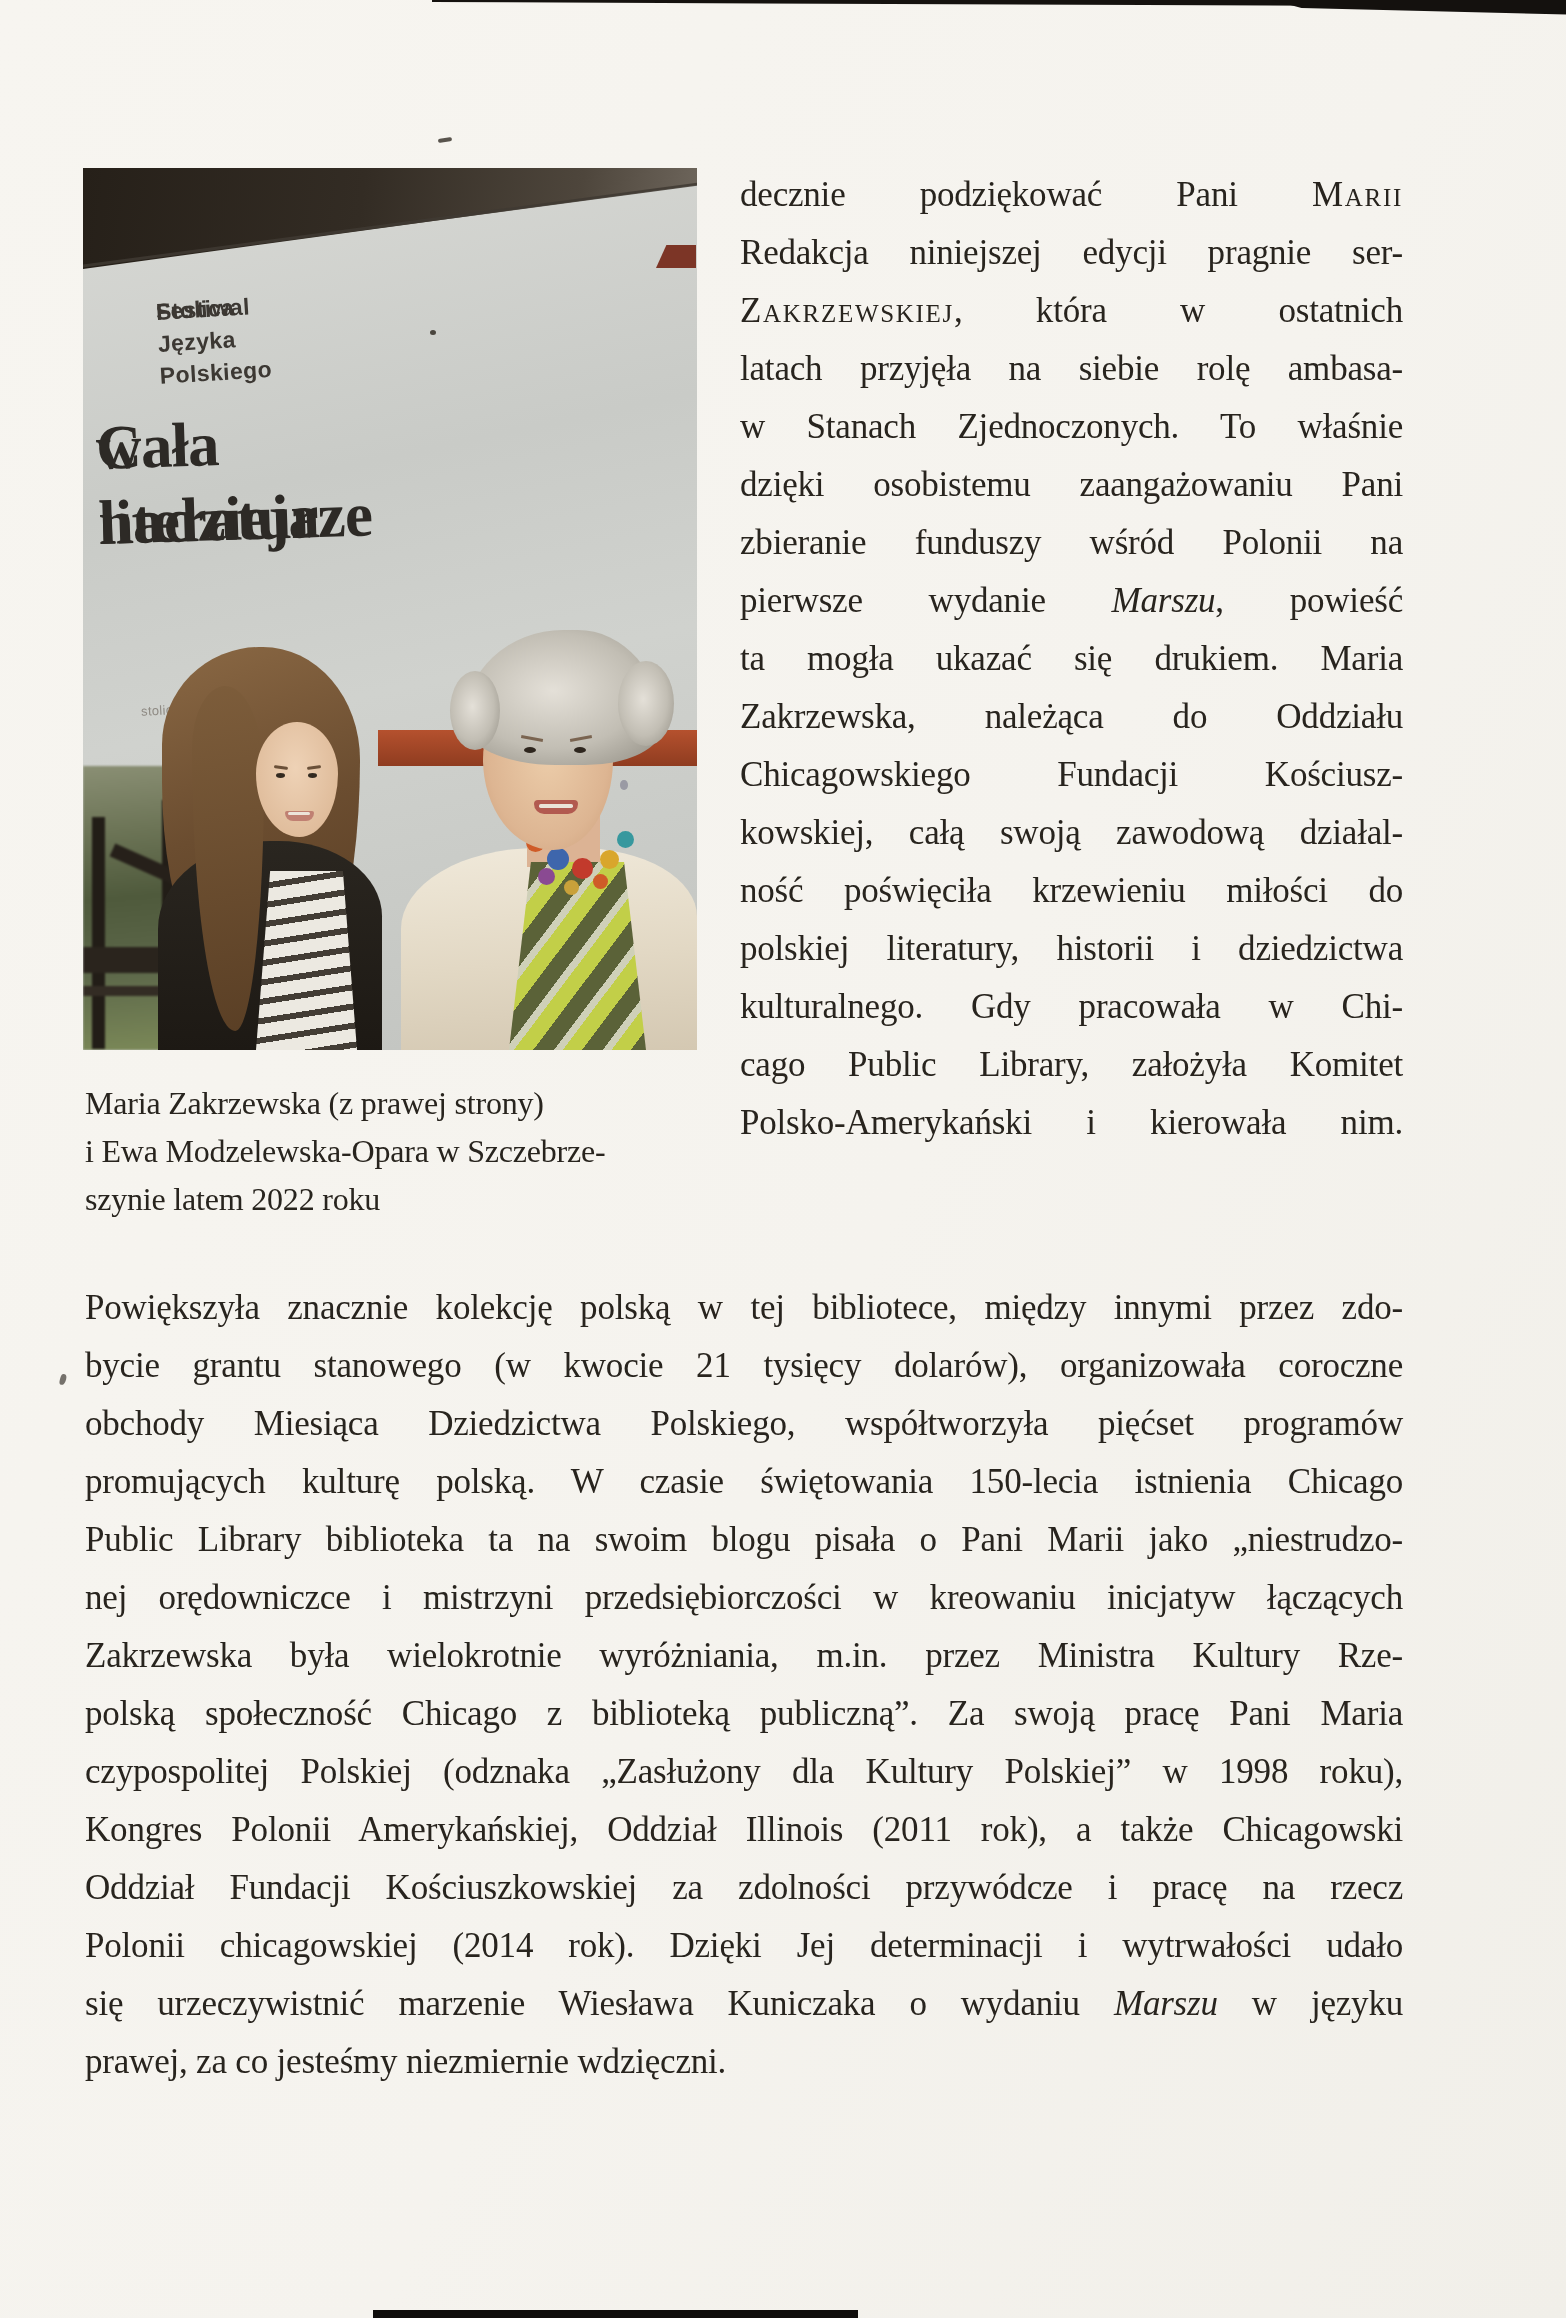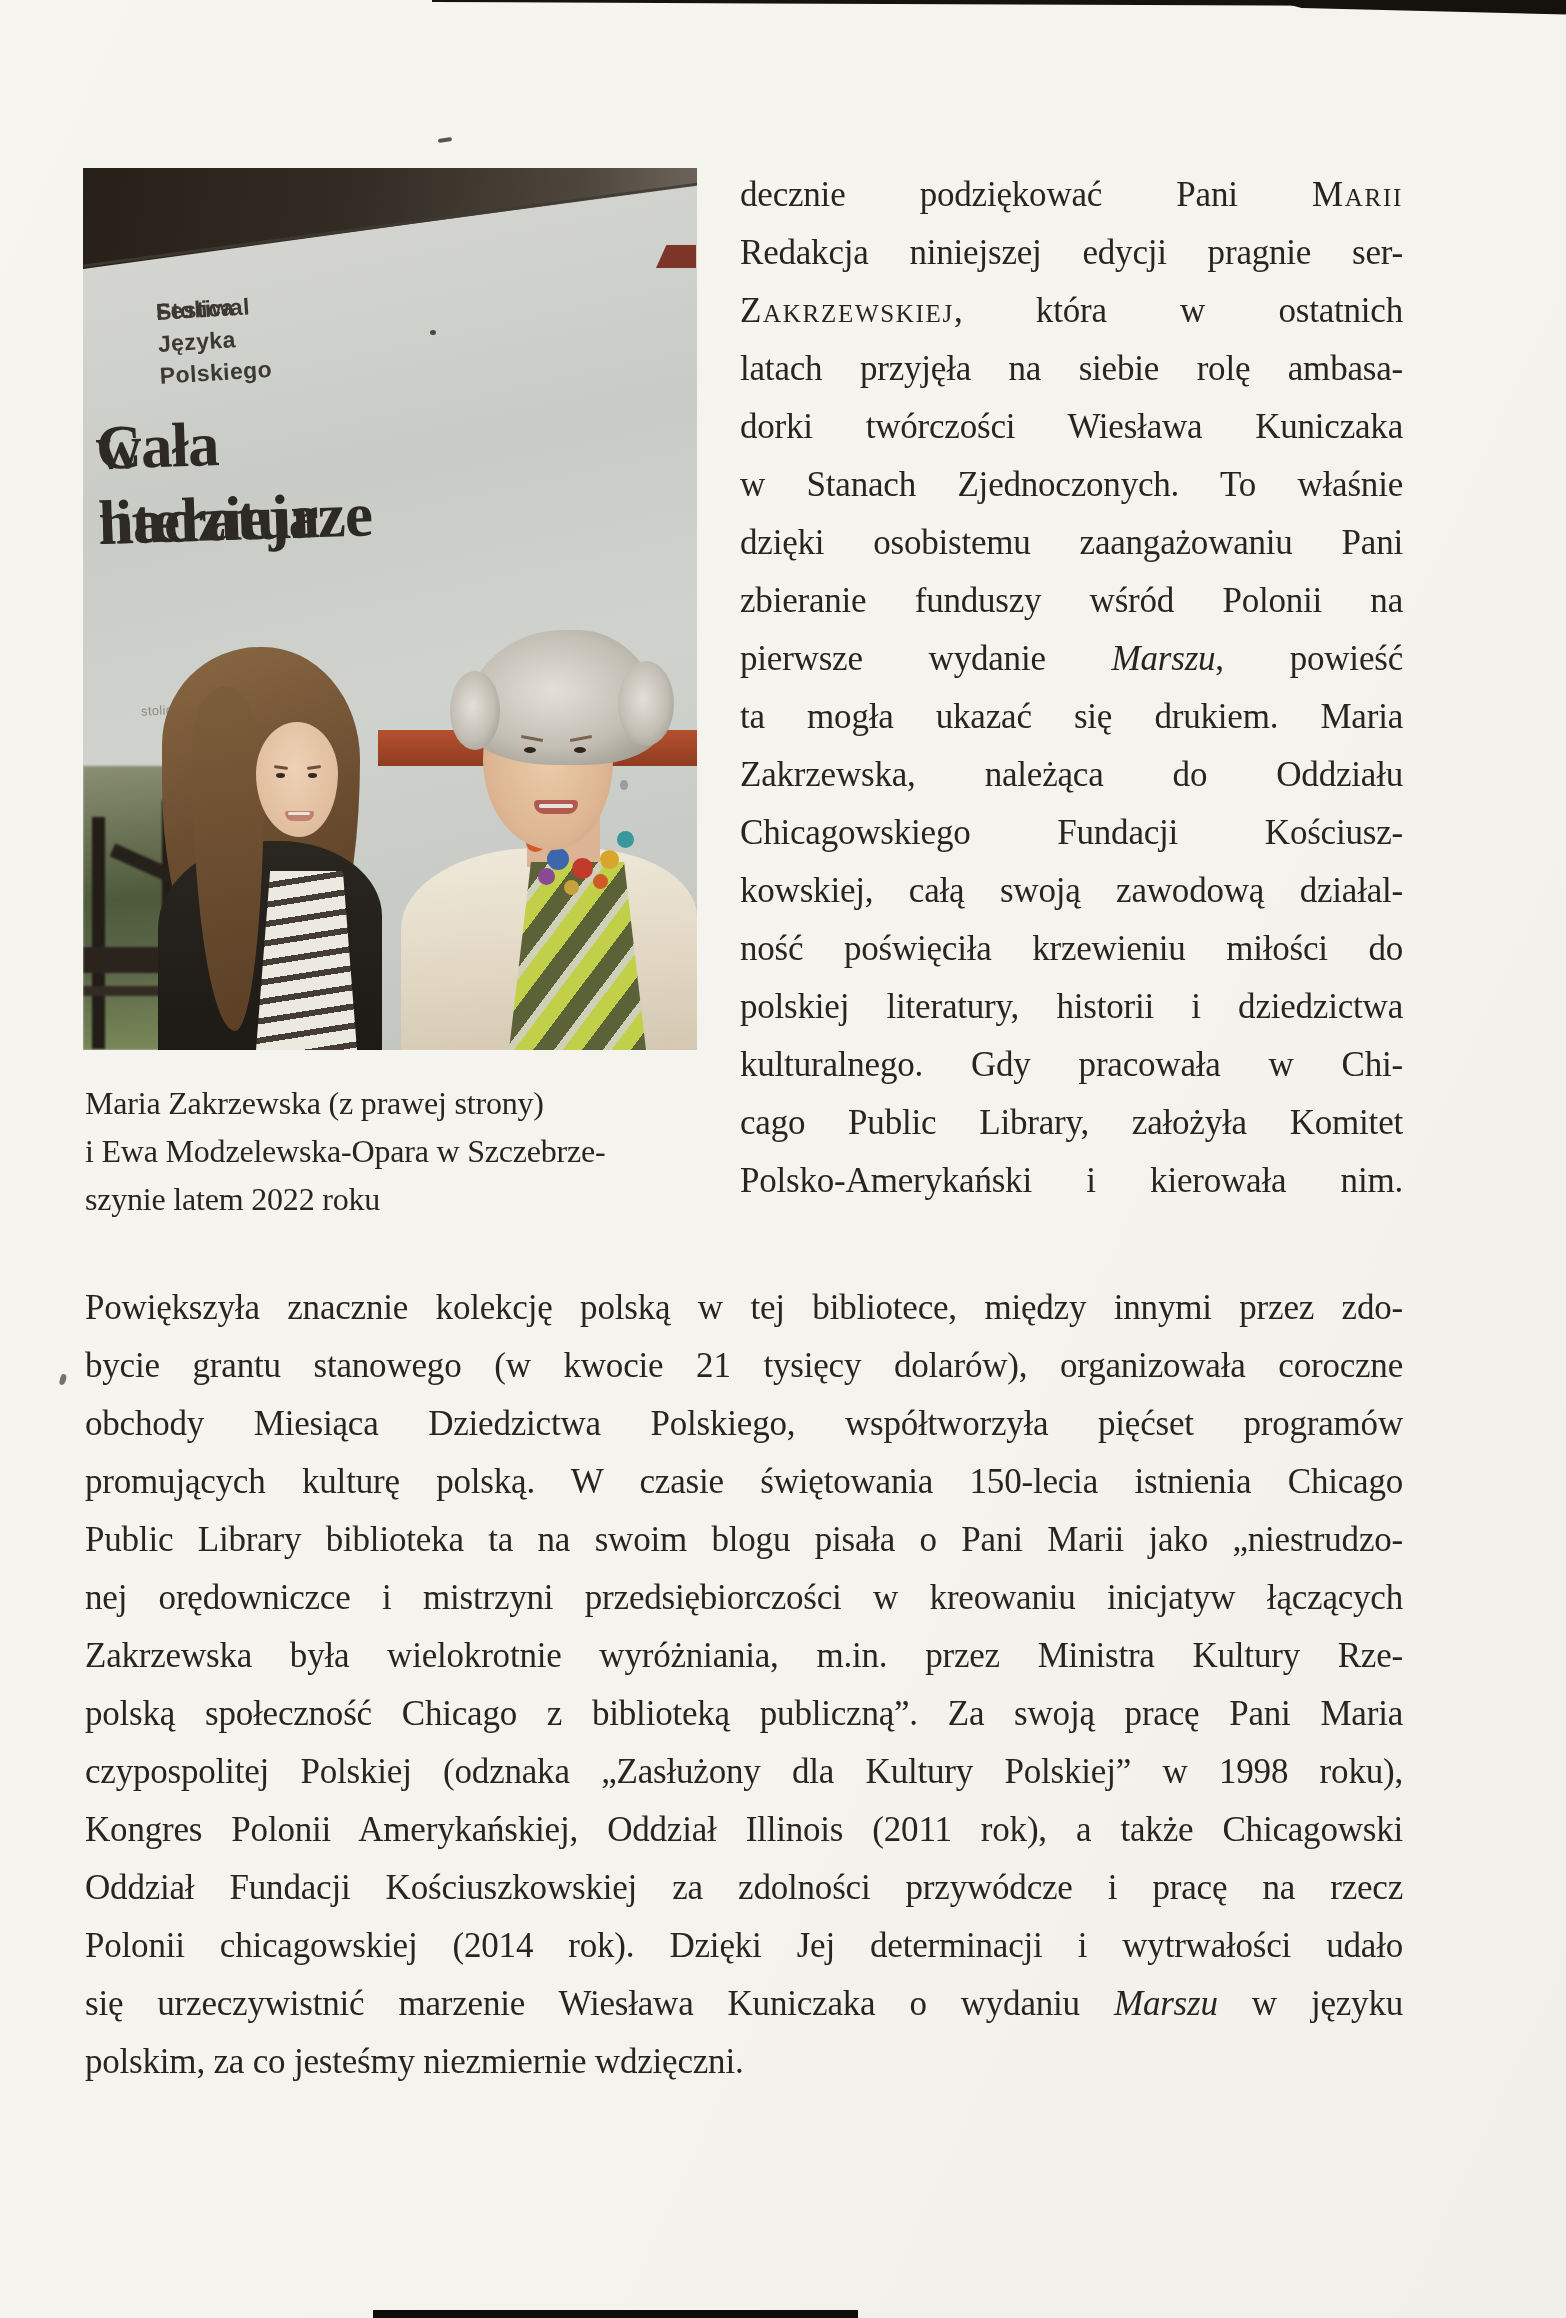--- a/index.html
+++ b/index.html
@@ -176,21 +176,20 @@
   <div class="caption">
       <div class="tline"><span>Maria Zakrzewska (z prawej strony)</span></div>
       <div class="tline"><span>i Ewa Modzelewska-Opara w Szczebrze-</span></div>
       <div class="tline"><span>szynie latem 2022 roku</span></div>
     </div>
   <div class="col-right">
       <div class="tline"><span>decznie podziękować Pani </span><span class="seg-caps">Marii</span></div>
       <div class="tline"><span>Redakcja niniejszej edycji pragnie ser-</span></div>
       <div class="tline"><span class="seg-caps">Zakrzewskiej</span><span>, która w ostatnich</span></div>
       <div class="tline"><span>latach przyjęła na siebie rolę ambasa-</span></div>
-      <div class="tline"><span>dorki twórczości Wiesława Kuniczaka</span></div>
       <div class="tline"><span>w Stanach Zjednoczonych. To właśnie</span></div>
       <div class="tline"><span>dzięki osobistemu zaangażowaniu Pani</span></div>
       <div class="tline"><span>zbieranie funduszy wśród Polonii na</span></div>
       <div class="tline"><span>pierwsze wydanie </span><span class="seg-i">Marszu</span><span>, powieść</span></div>
       <div class="tline"><span>ta mogła ukazać się drukiem. Maria</span></div>
       <div class="tline"><span>Zakrzewska, należąca do Oddziału</span></div>
       <div class="tline"><span>Chicagowskiego Fundacji Kościusz-</span></div>
       <div class="tline"><span>kowskiej, całą swoją zawodową działal-</span></div>
       <div class="tline"><span>ność poświęciła krzewieniu miłości do</span></div>
       <div class="tline"><span>polskiej literatury, historii i dziedzictwa</span></div>
@@ -205,17 +204,17 @@
       <div class="tline"><span>promujących kulturę polską. W czasie świętowania 150-lecia istnienia Chicago</span></div>
       <div class="tline"><span>Public Library biblioteka ta na swoim blogu pisała o Pani Marii jako „niestrudzo-</span></div>
       <div class="tline"><span>nej orędowniczce i mistrzyni przedsiębiorczości w kreowaniu inicjatyw łączących</span></div>
       <div class="tline"><span>Zakrzewska była wielokrotnie wyróżniania, m.in. przez Ministra Kultury Rze-</span></div>
       <div class="tline"><span>polską społeczność Chicago z biblioteką publiczną”. Za swoją pracę Pani Maria</span></div>
       <div class="tline"><span>czypospolitej Polskiej (odznaka „Zasłużony dla Kultury Polskiej” w 1998 roku),</span></div>
       <div class="tline"><span>Kongres Polonii Amerykańskiej, Oddział Illinois (2011 rok), a także Chicagowski</span></div>
       <div class="tline"><span>Oddział Fundacji Kościuszkowskiej za zdolności przywódcze i pracę na rzecz</span></div>
       <div class="tline"><span>Polonii chicagowskiej (2014 rok). Dzięki Jej determinacji i wytrwałości udało</span></div>
       <div class="tline"><span>się urzeczywistnić marzenie Wiesława Kuniczaka o wydaniu </span><span class="seg-i">Marszu</span><span> w języku</span></div>
-      <div class="tline tl-left"><span>polskim, za co jesteśmy niezmiernie wdzięczni.</span></div>
+      <div class="tline tl-left"><span>prawej, za co jesteśmy niezmiernie wdzięczni.</span></div>
     </div>
 
 </div>
 
 
 </body></html>

